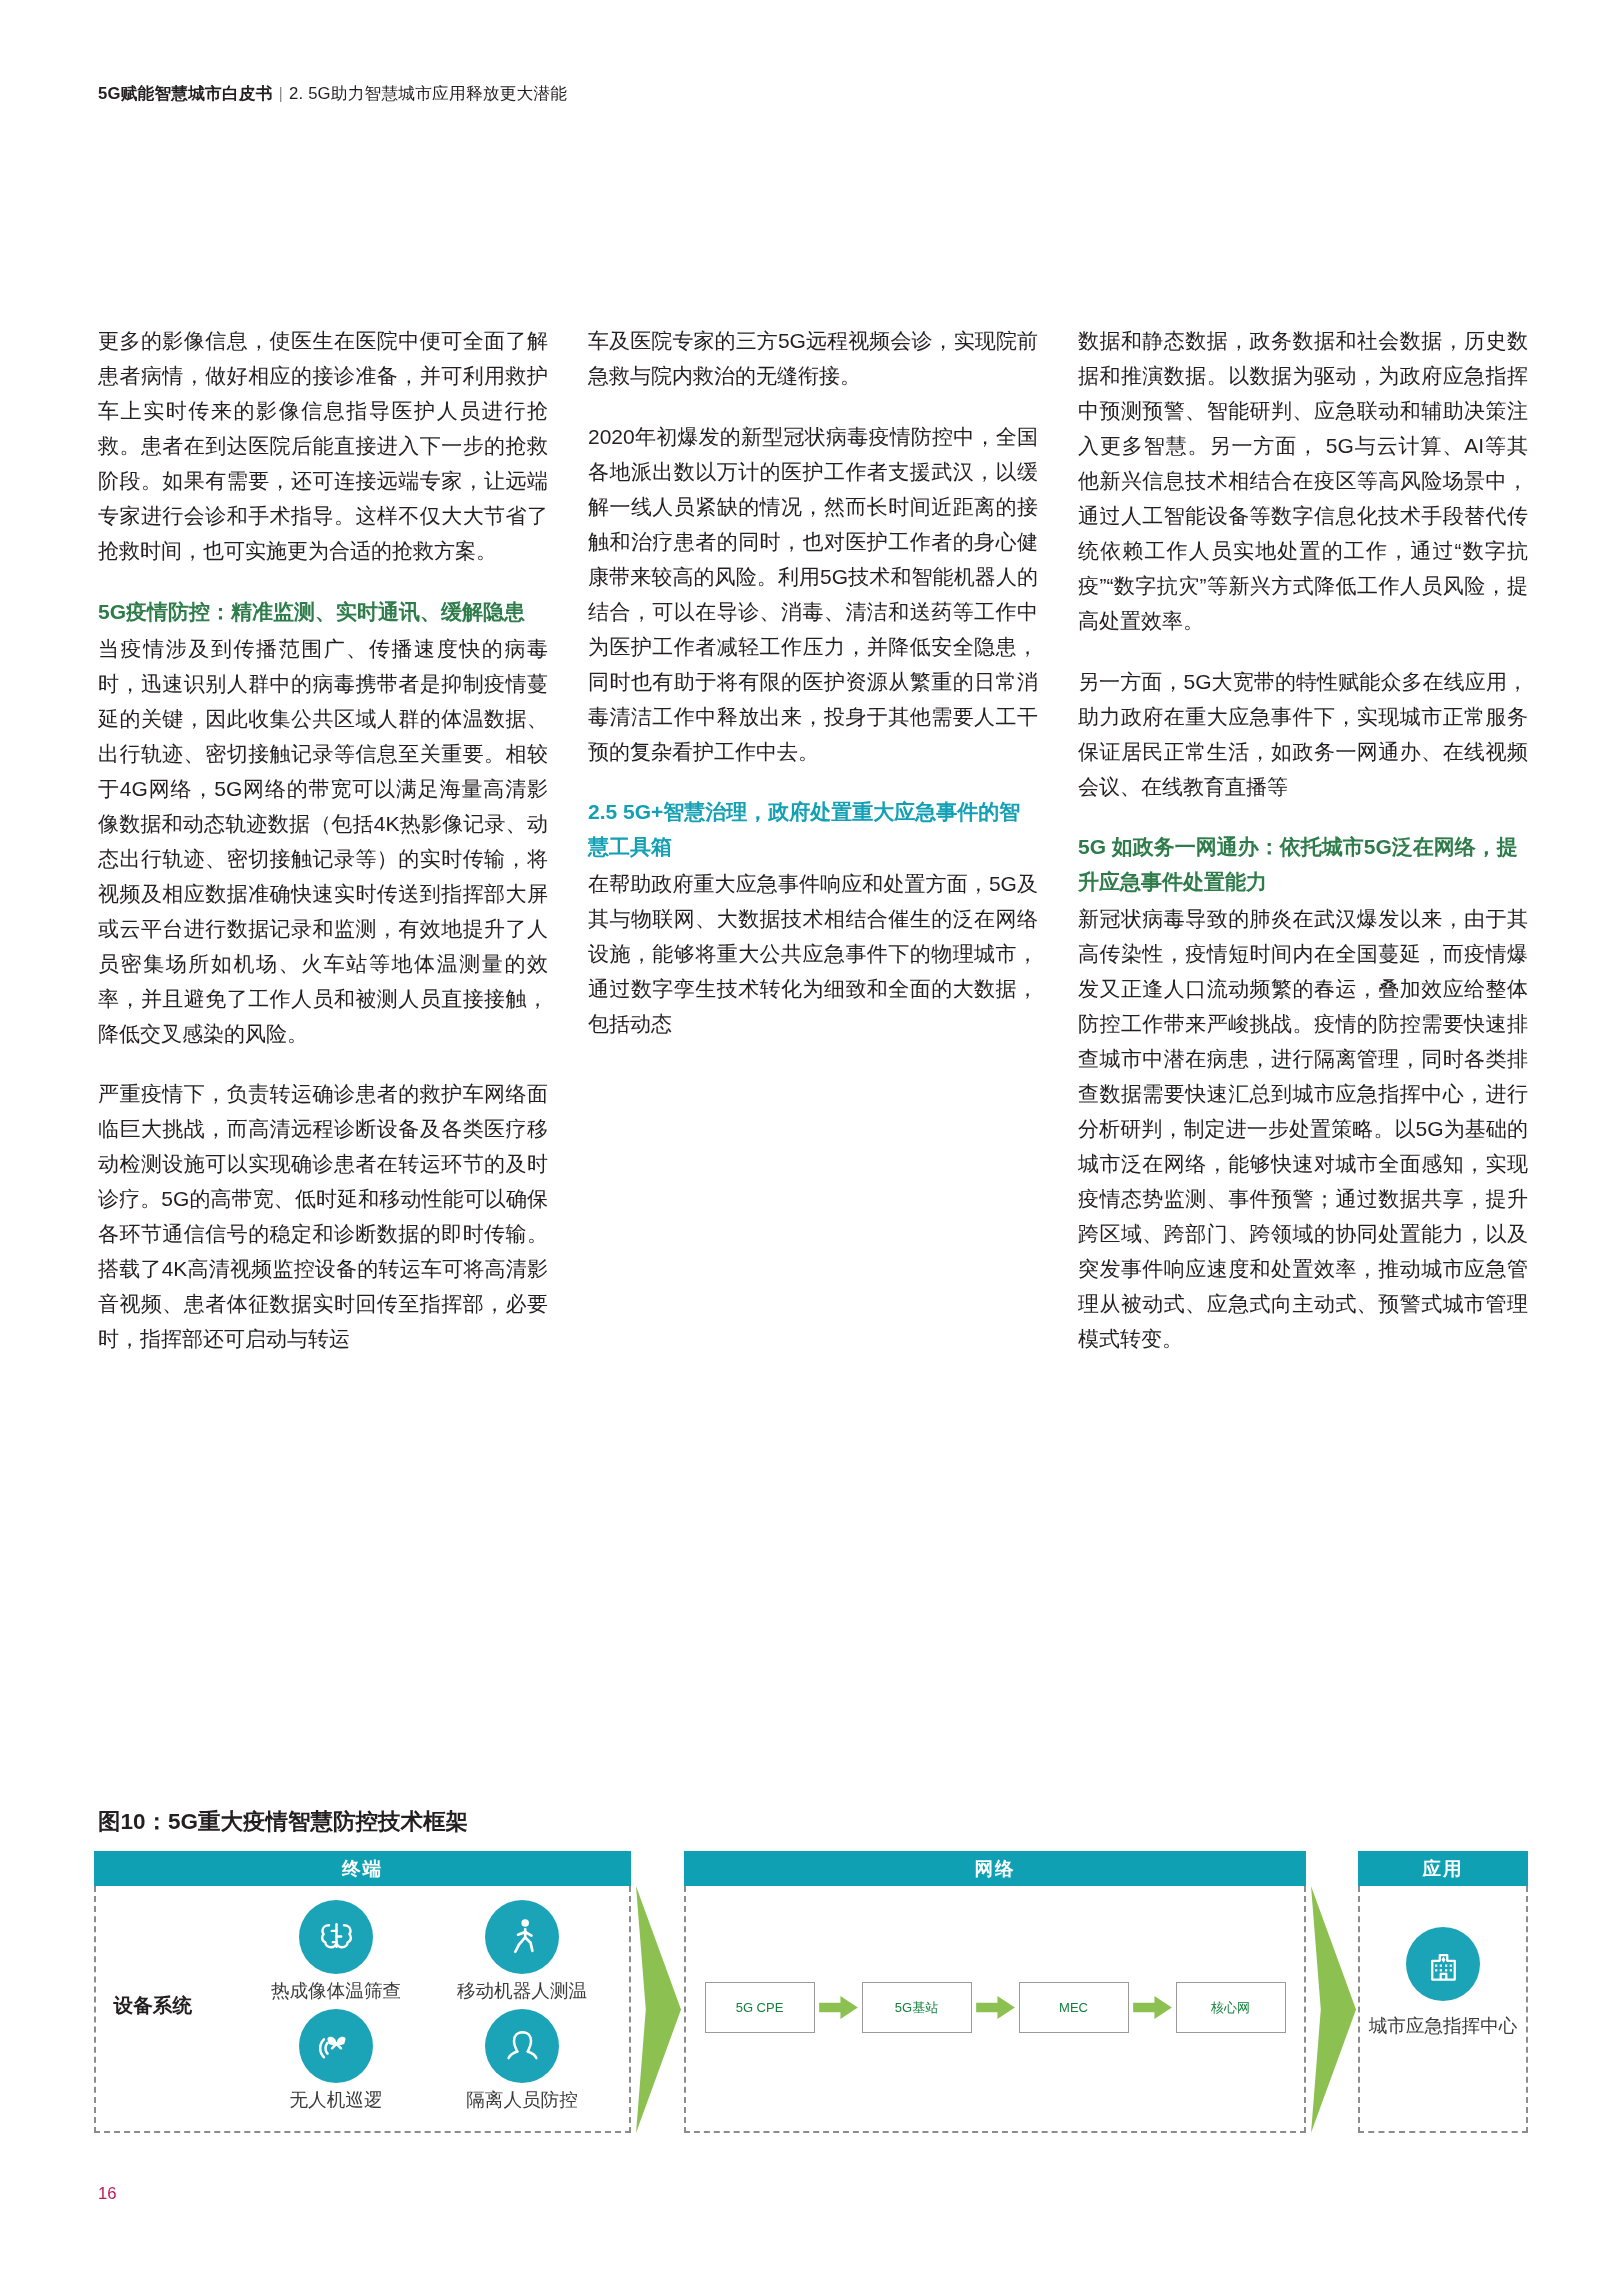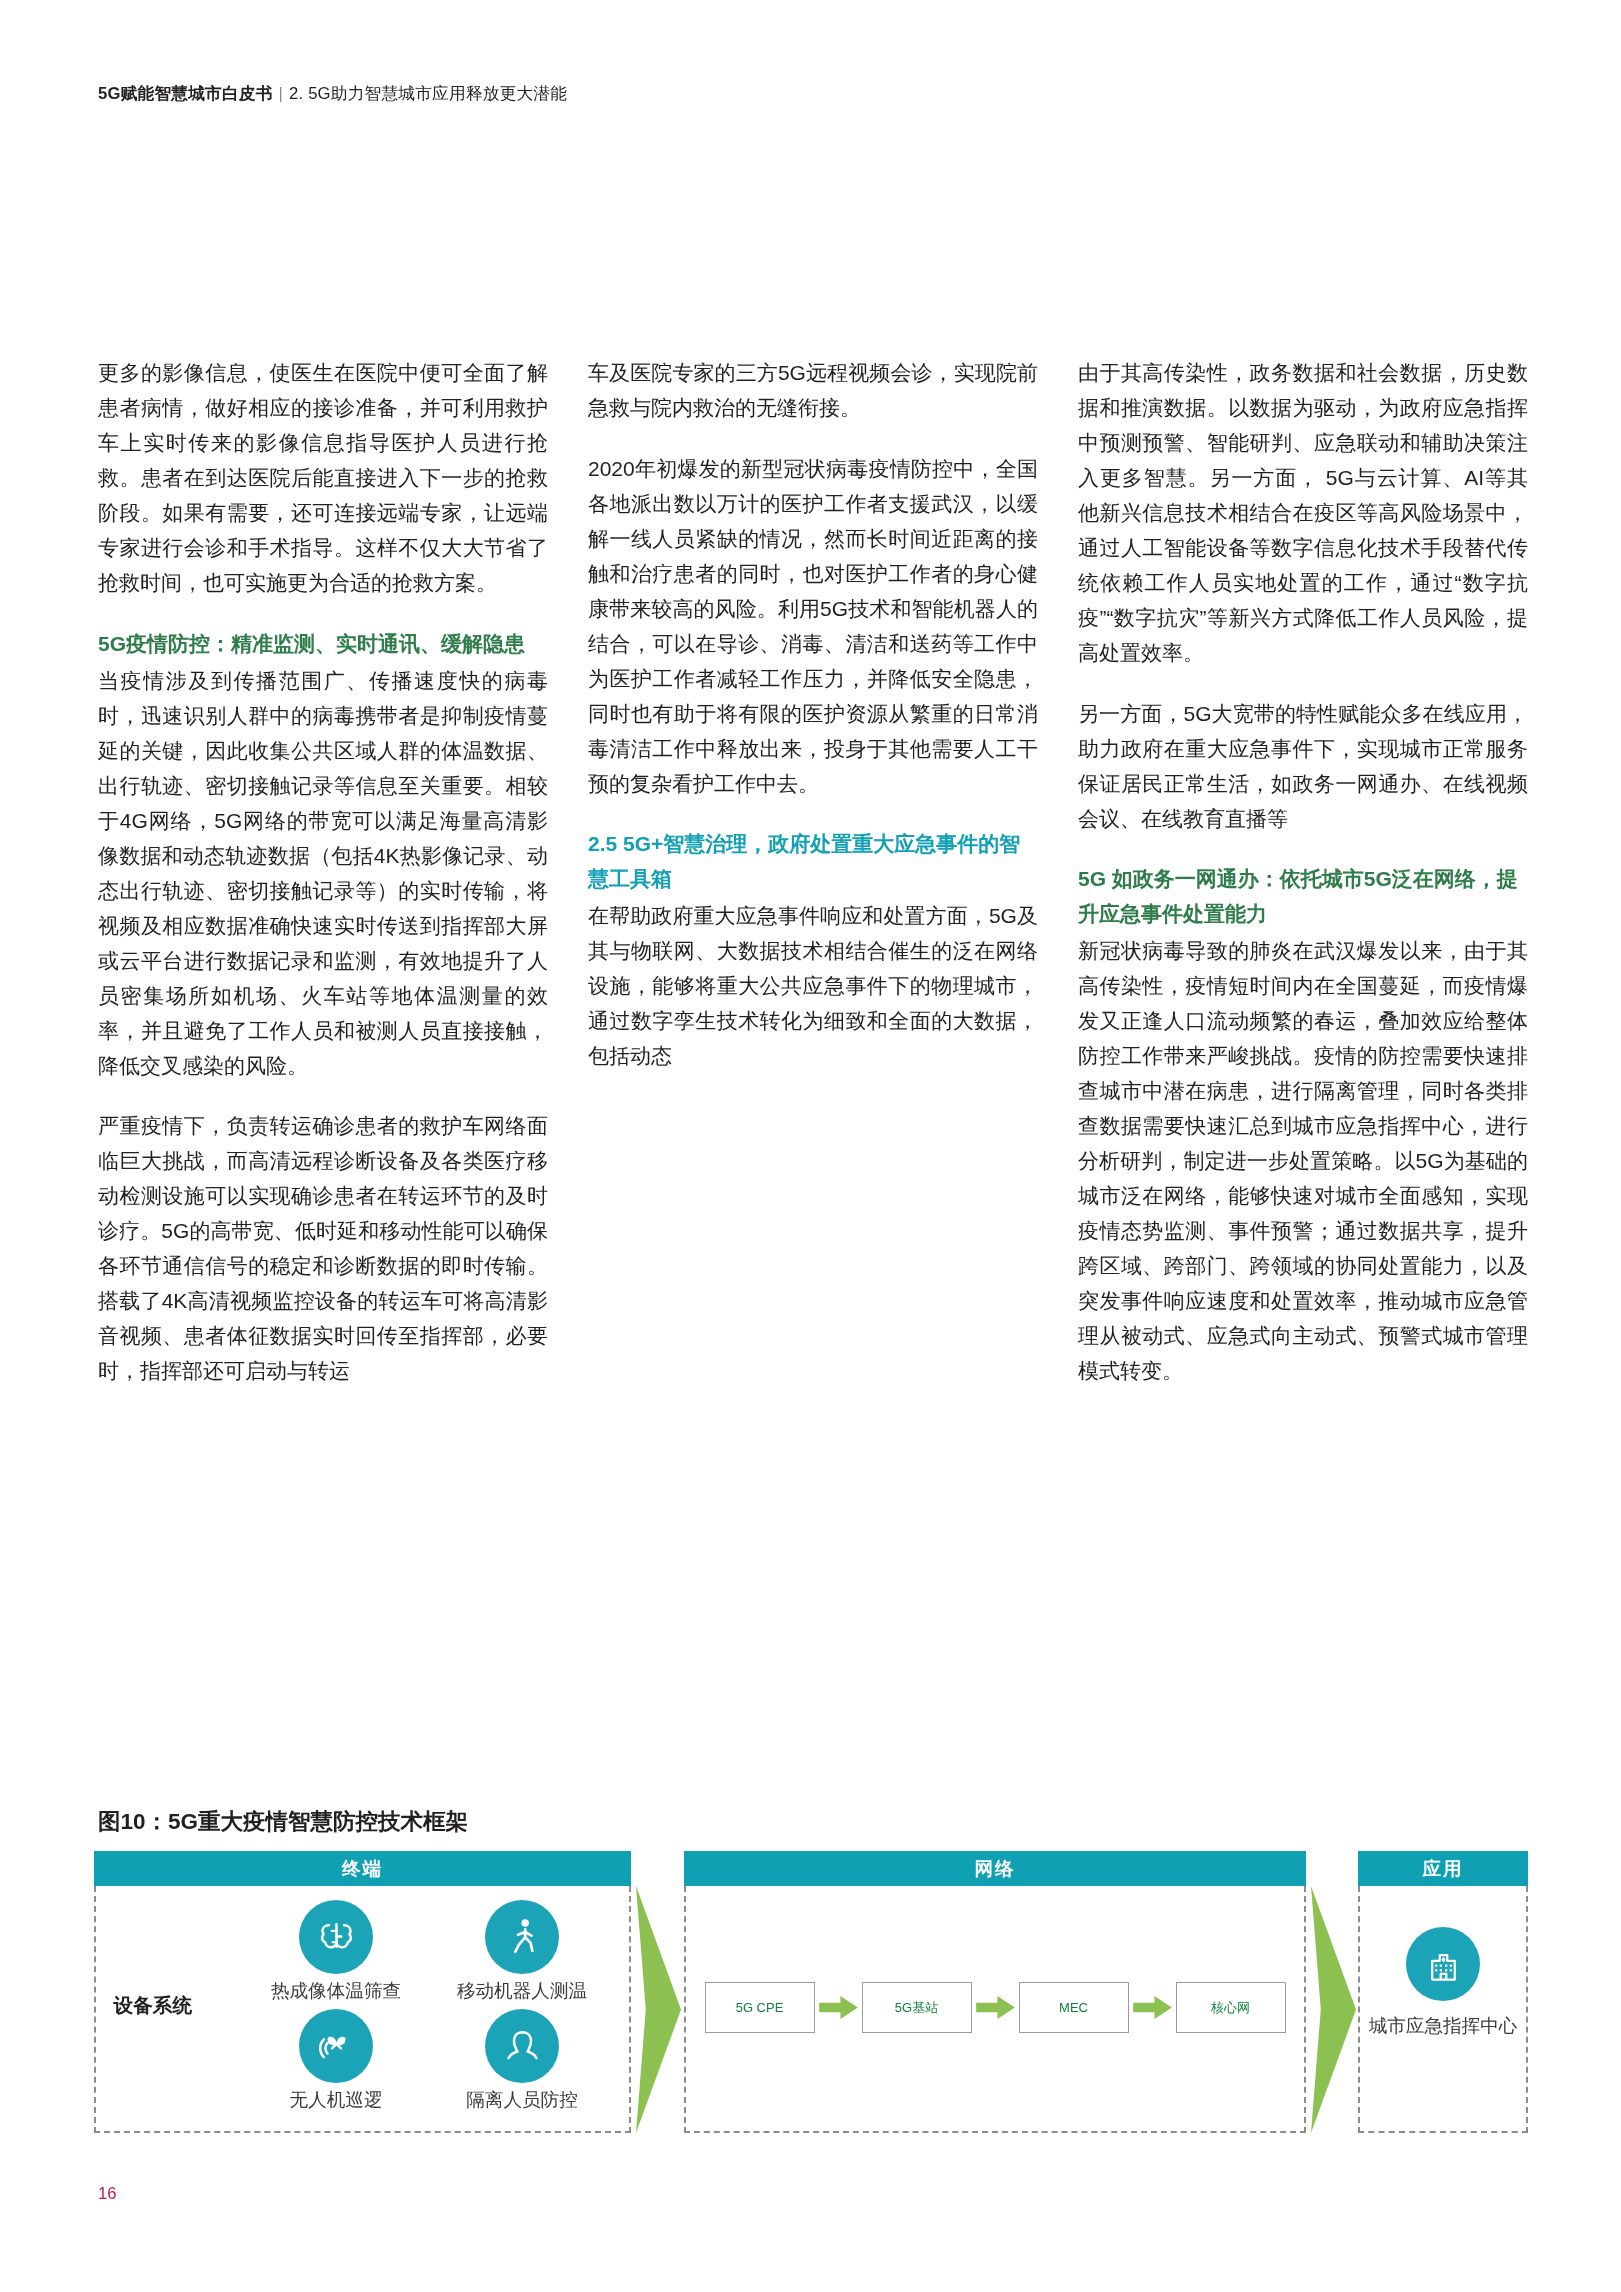--- a/index.html
+++ b/index.html
@@ -20,21 +20,21 @@
   .runhead .bold{ font-weight:700; }
   .runhead .sep{ color:#8d8d8d; padding:0 5.9px; }
   .runhead .rest{ font-weight:400; color:#231f20; }
 
   
   .cols{
     position:absolute; left:98px; top:323px;
     width:1431px;
     display:flex; gap:40px;
   }
-  .col{ width:450px;margin-top:32px; }
+  .col{ width:450px; }
 
   p.body{
     margin:0 0 25.5px 0;
     font-size:21px;
     line-height:35px;
     text-align:justify;
     text-justify:inter-character;
     color:#231f20;
     letter-spacing:0px;
   }
@@ -152,21 +152,21 @@
   </div>
 
   <div class="col">
     <p class="body">车及医院专家的三方5G远程视频会诊，实现院前急救与院内救治的无缝衔接。</p>
     <p class="body">2020年初爆发的新型冠状病毒疫情防控中，全国各地派出数以万计的医护工作者支援武汉，以缓解一线人员紧缺的情况，然而长时间近距离的接触和治疗患者的同时，也对医护工作者的身心健康带来较高的风险。利用5G技术和智能机器人的结合，可以在导诊、消毒、清洁和送药等工作中为医护工作者减轻工作压力，并降低安全隐患，同时也有助于将有限的医护资源从繁重的日常消毒清洁工作中释放出来，投身于其他需要人工干预的复杂看护工作中去。</p>
     <h3 class="sub teal">2.5 5G+智慧治理，政府处置重大应急事件的智慧工具箱</h3>
     <p class="body">在帮助政府重大应急事件响应和处置方面，5G及其与物联网、大数据技术相结合催生的泛在网络设施，能够将重大公共应急事件下的物理城市，通过数字孪生技术转化为细致和全面的大数据，包括动态</p>
   </div>
 
   <div class="col">
-    <p class="body">由于其高传染性，政务数据和社会数据，历史数据和推演数据。以数据为驱动，为政府应急指挥中预测预警、智能研判、应急联动和辅助决策注入更多智慧。另一方面， 5G与云计算、AI等其他新兴信息技术相结合在疫区等高风险场景中，通过人工智能设备等数字信息化技术手段替代传统依赖工作人员实地处置的工作，通过“数字抗疫”“数字抗灾”等新兴方式降低工作人员风险，提高处置效率。</p>
+    <p class="body">数据和静态数据，政务数据和社会数据，历史数据和推演数据。以数据为驱动，为政府应急指挥中预测预警、智能研判、应急联动和辅助决策注入更多智慧。另一方面， 5G与云计算、AI等其他新兴信息技术相结合在疫区等高风险场景中，通过人工智能设备等数字信息化技术手段替代传统依赖工作人员实地处置的工作，通过“数字抗疫”“数字抗灾”等新兴方式降低工作人员风险，提高处置效率。</p>
     <p class="body">另一方面，5G大宽带的特性赋能众多在线应用，助力政府在重大应急事件下，实现城市正常服务保证居民正常生活，如政务一网通办、在线视频会议、在线教育直播等</p>
     <h3 class="sub green">5G 如政务一网通办：依托城市5G泛在网络，提升应急事件处置能力</h3>
     <p class="body">新冠状病毒导致的肺炎在武汉爆发以来，由于其高传染性，疫情短时间内在全国蔓延，而疫情爆发又正逢人口流动频繁的春运，叠加效应给整体防控工作带来严峻挑战。疫情的防控需要快速排查城市中潜在病患，进行隔离管理，同时各类排查数据需要快速汇总到城市应急指挥中心，进行分析研判，制定进一步处置策略。以5G为基础的城市泛在网络，能够快速对城市全面感知，实现疫情态势监测、事件预警；通过数据共享，提升跨区域、跨部门、跨领域的协同处置能力，以及突发事件响应速度和处置效率，推动城市应急管理从被动式、应急式向主动式、预警式城市管理模式转变。</p>
   </div>
 </div>
 
 <div class="fig-title">图10：5G重大疫情智慧防控技术框架</div>
 
 <div class="figure">
 

